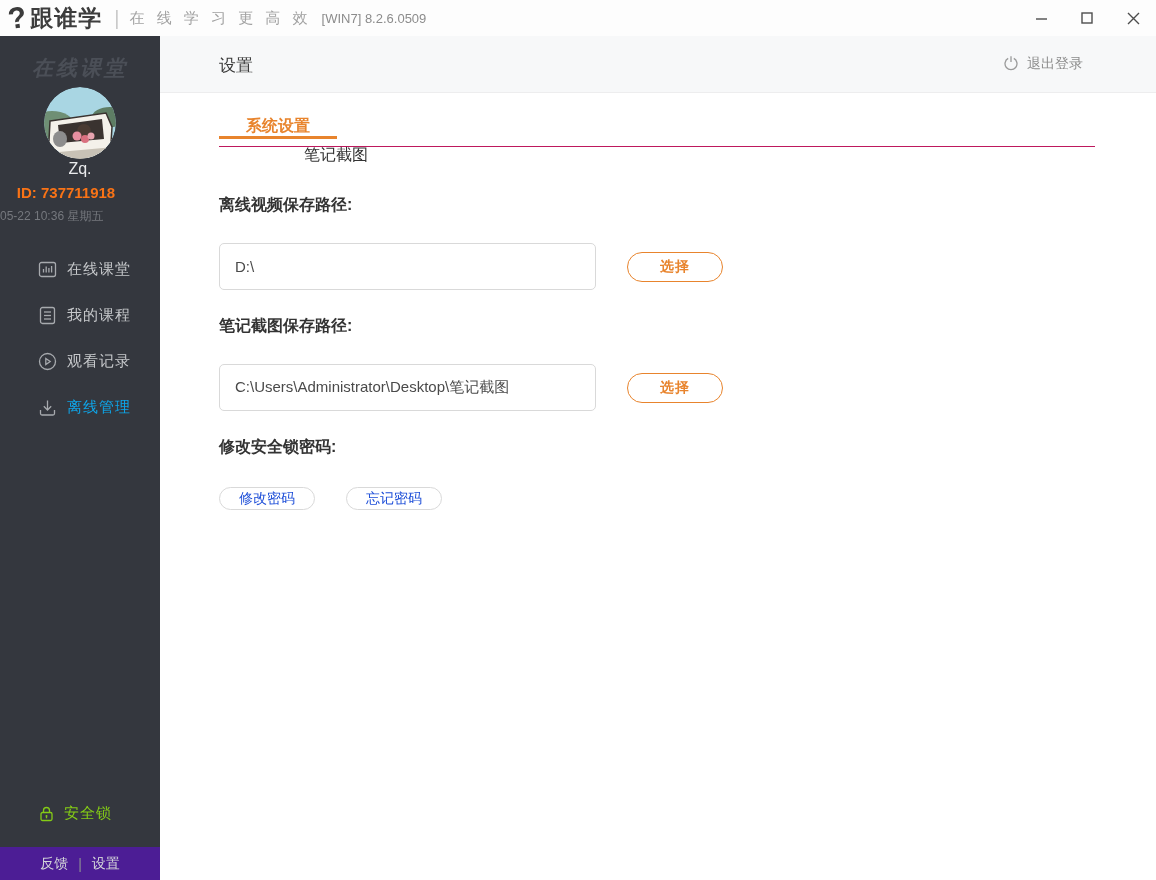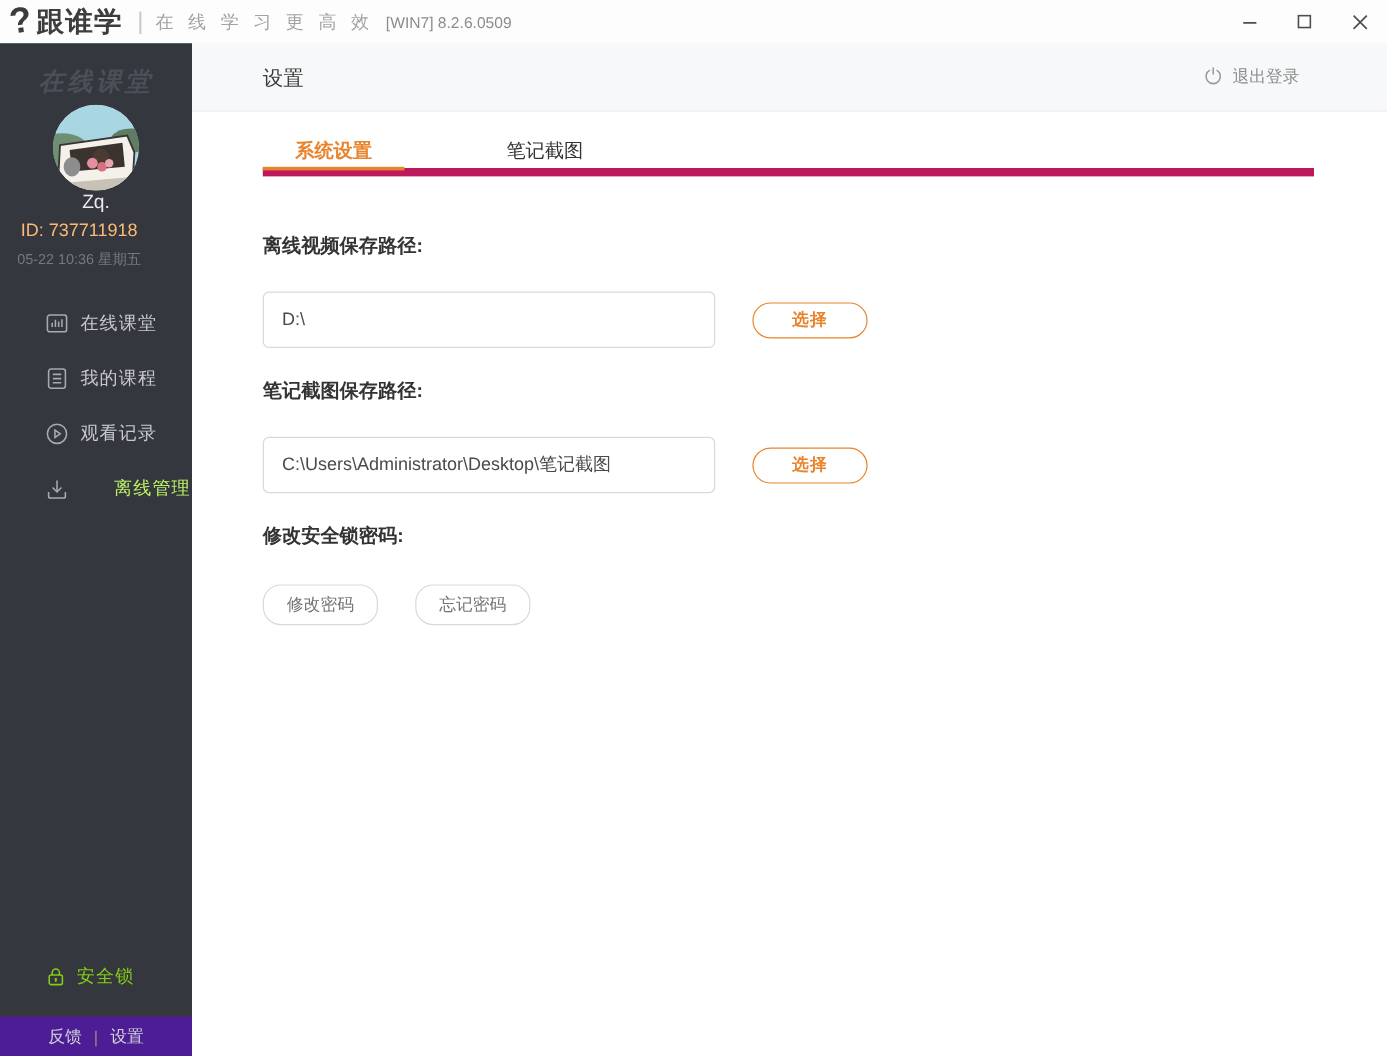--- a/index.html
+++ b/index.html
@@ -15,59 +15,59 @@
   .slogan { font-size:15px; color:#a2a2a2; letter-spacing:4px; }
   .version { font-size:13px; color:#8c8c8c; margin-left:10px; }
   .win-controls { position:absolute; right:0; top:0; height:36px; display:flex; }
   .win-btn { width:46px; height:36px; display:flex; align-items:center; justify-content:center; color:#4d4d4d; cursor:pointer; }
 
   
   .sidebar { position:absolute; left:0; top:36px; width:160px; height:844px; background:#34373e; }
   .watermark { margin-top:18px; text-align:center; font-size:21px; font-style:italic; font-weight:bold; color:#4b4f57; letter-spacing:3px; }
   .avatar { position:absolute; left:44px; top:51px; width:72px; height:72px; border-radius:50%; overflow:hidden; }
   .username { position:absolute; top:124px; width:160px; text-align:center; font-size:16px; color:#e9eaec; }
-  .userid { position:absolute; top:148px; width:132px; text-align:center; font-size:15px; color:#fdba74; }
-  .datetime { position:absolute; top:172px; width:132px; text-align:center; font-size:12px; color:#75787e; }
+  .userid { position:absolute; top:148px; width:132px; text-align:center; font-size:15px; color:#f97316;font-weight:bold; }
+  .datetime { position:absolute; top:172px; width:132px; text-align:left; font-size:12px; color:#75787e; }
   .menu { position:absolute; top:210px; left:0; width:160px; }
   .menu-item { height:46px; display:flex; align-items:center; padding-left:38px; cursor:pointer; color:#c7c9cc; }
   .menu-item .mi-icon { width:19px; height:19px; margin-right:10px; color:#a7aaae; display:flex; }
   .menu-item .mi-label { font-size:15px; letter-spacing:1px; }
-  .menu-item.dim { color:#bef264;gap:28px; }
+  .menu-item.dim { color:#0ea5e9; }
   .securitylock { position:absolute; left:38px; top:768px; display:flex; align-items:center; color:#84cc16; cursor:pointer; }
   .securitylock .mi-icon { width:17px; height:17px; margin-right:9px; display:flex; }
   .securitylock .sl-label { font-size:15px; letter-spacing:1px; }
   .sidebar-bottom { position:absolute; left:0; bottom:0; width:160px; height:33px; background:#4c1d95; display:flex; align-items:center; justify-content:center; font-size:14px; color:#d4d6d9; }
   .sidebar-bottom span { cursor:pointer; }
   .sb-divider { margin:0 10px; color:#8b8e93; cursor:default; }
 
   
   .main { position:absolute; left:160px; top:36px; width:996px; height:844px; background:#fff; }
   .main-header { position:absolute; left:0; top:0; width:996px; height:57px; background:#f7f8f9; border-bottom:1px solid #ededee; }
   .page-title { position:absolute; left:59px; top:18px; font-size:17px; color:#3a3a3a; }
   .logout { position:absolute; right:73px; top:19px; display:flex; color:#8b8b8b; font-size:14px; cursor:pointer; }
   .logout .pw-icon { width:16px; height:16px; margin-right:8px; display:flex; color:#9a9a9a; }
 
-  .tabs { position:absolute; left:59px; top:72px; width:876px; height:39px; border-bottom:7px solid #be185d; display:flex; }
+  .tabs { position:absolute; left:59px; top:72px; width:876px; height:39px; border-bottom:1px solid #be185d; display:flex;flex-direction:column; }
   .tab { width:118px; text-align:center; font-size:16px; color:#333; cursor:pointer; position:relative; padding-top:8px; }
   .tab.active { color:#e8842d; font-weight:bold; }
   .tab.active::after { content:""; position:absolute; left:0; bottom:-2px; width:118px; height:3px; background:#e8842d; }
   .tab + .tab { margin-left:58px; }
 
   .form-area { position:absolute; left:59px; top:111px; width:900px; }
   .field-label { font-size:16px; font-weight:bold; color:#333; }
   .lbl1 { position:absolute; top:48px; }
   .row1 { position:absolute; top:96px; }
   .lbl2 { position:absolute; top:169px; }
   .row2 { position:absolute; top:217px; }
   .lbl3 { position:absolute; top:290px; }
   .row3 { position:absolute; top:340px; display:flex; }
   .path-row { display:flex; align-items:center; }
   .path-input { width:377px; height:47px; border:1px solid #d9d9d9; border-radius:5px; padding:0 15px; font-size:15px; color:#4a4a4a; outline:none; font-family:"Liberation Sans","DejaVu Sans",sans-serif; background:#fff; }
   .choose-btn { margin-left:31px; width:96px; height:30px; border:1px solid #e8842d; border-radius:15px; background:#fff; color:#e8842d; font-size:14px; font-weight:bold; cursor:pointer; letter-spacing:1px; font-family:"Liberation Sans","DejaVu Sans",sans-serif; }
-  .pill-btn { width:96px; height:34px; border:1px solid #d9d9d9; border-radius:15px; background:#fff; color:#737373; font-size:14px; cursor:pointer; font-family:"Liberation Sans","DejaVu Sans",sans-serif; }
+  .pill-btn { width:96px; height:23px; border:1px solid #d9d9d9; border-radius:15px; background:#fff; color:#1d4ed8; font-size:14px; cursor:pointer; font-family:"Liberation Sans","DejaVu Sans",sans-serif; }
   .pill-btn + .pill-btn { margin-left:31px; }
 </style>
 </head>
 <body>
 
 <div id="app">
 
   <div class="titlebar">
     <span class="logo-q">?</span>
     <span class="logo-text">跟谁学</span>

